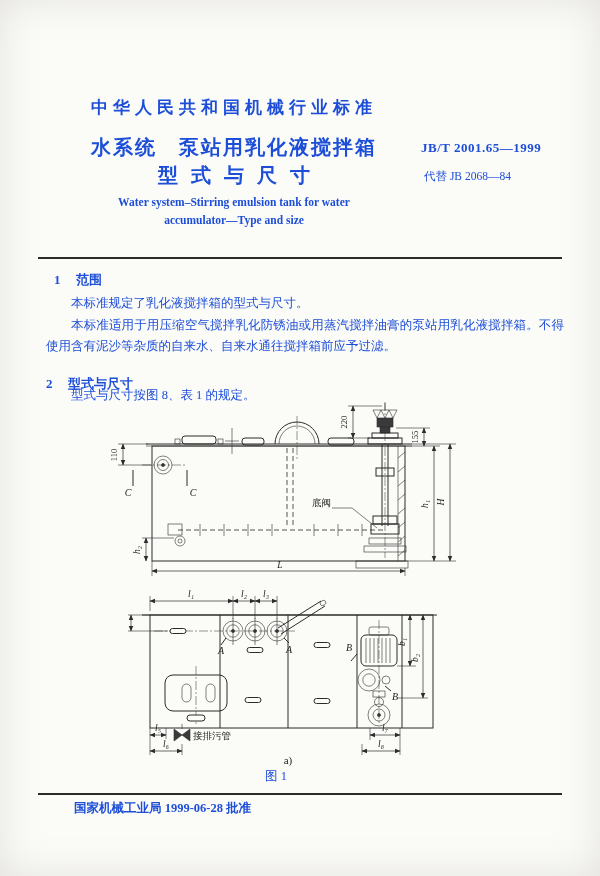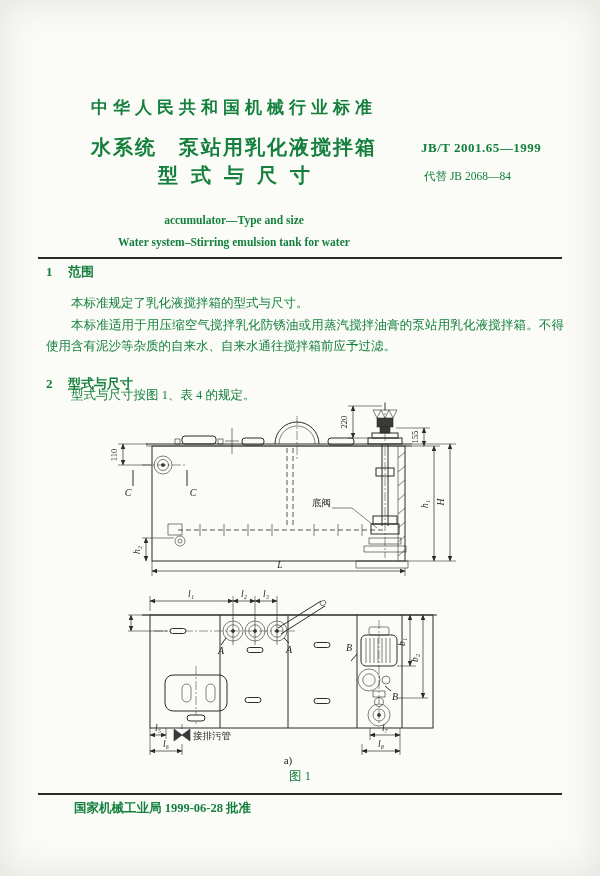--- a/index.html
+++ b/index.html
@@ -1,39 +1,39 @@
 <!DOCTYPE html>
 <html><head>
 <meta charset="utf-8">
 <style>
   html,body{margin:0;padding:0;background:#e9e8e4;}
   .page{
     position:relative;width:600px;height:876px;margin:0 auto;
     background:#fbfbf8;overflow:hidden;
-    font-family:"Liberation Serif",serif;color:#15803d;
+    font-family:"Liberation Serif",serif;color:#1d4ed8;
     box-shadow:inset 0 0 40px rgba(120,115,105,.18);
   }
   .abs{position:absolute;}
   .ctr{left:38px;width:392px;text-align:center;}
   .std-class{top:96px;font-size:17px;font-weight:bold;letter-spacing:5px;}
   .title1{top:134px;font-size:20px;font-weight:bold;letter-spacing:2px;font-family:Liberation Mono, monospace;}
   .title2{top:162px;font-size:20px;font-weight:bold;letter-spacing:13px;text-indent:13px;}
   .stdnum{top:140px;left:421px;font-size:13px;font-weight:bold;letter-spacing:.5px;}
   .replaces{top:169px;left:424px;font-size:11.5px;text-align:center;}
-  .en1{top:196px;font-size:11.5px;font-weight:bold;margin-top:40px;}
+  .en1{top:196px;font-size:11.5px;font-weight:bold;}
   .en2{top:214px;font-size:11.5px;font-weight:bold;}
   .rule{left:38px;width:524px;height:2px;background:#2a2a2a;}
   .rule-top{top:257px;}
   .rule-bot{top:793px;}
   .sec{left:46px;font-size:13px;font-weight:bold;}
   .sec .num{display:inline-block;width:22px;}
-  .s1{top:263px;} .s2{top:375px;}
+  .s1{top:271px;margin-left:8px;} .s2{top:375px;}
   .para{left:46px;width:518px;font-size:12.5px;line-height:21px;text-indent:2em;text-align:justify;}
   .p1{top:293px;} .p2{top:315px;} .p3{top:385px;}
-  .figcap{top:768px;left:100px;width:400px;text-align:center;font-size:12.5px;}
+  .figcap{top:768px;left:76px;width:400px;text-align:center;font-size:12.5px;}
   .approval{top:800px;left:44px;font-size:12.5px;font-weight:bold;padding-left:30px;}
   .impl{top:800px;left:360px;width:202px;text-align:right;font-size:12.5px;font-weight:bold;}
   .pgnum{top:819px;left:360px;width:190px;text-align:right;font-size:11.5px;}
   svg text{fill:#1d1d1d;}
   .ln{stroke:#2b2b2b;stroke-width:1;fill:none;}
   .tn{stroke:#2b2b2b;stroke-width:.6;fill:none;}
   .ext{stroke:#2b2b2b;stroke-width:.6;fill:none;}
   .dim{stroke:#2b2b2b;stroke-width:.7;fill:none;
        marker-start:url(#ah);marker-end:url(#ah);}
   .cl{stroke:#2b2b2b;stroke-width:.5;stroke-dasharray:9 2 2 2;fill:none;}
@@ -58,21 +58,21 @@
   <div class="abs ctr en1">Water system–Stirring emulsion tank for water</div>
   <div class="abs ctr en2">accumulator—Type and size</div>
 
   <div class="abs rule rule-top"></div>
 
   <div class="abs sec s1"><span class="num">1</span><span>范围</span></div>
   <div class="abs para p2">本标准适用于用压缩空气搅拌乳化防锈油或用蒸汽搅拌油膏的泵站用乳化液搅拌箱。不得使用含有泥沙等杂质的自来水、自来水通往搅拌箱前应予过滤。</div>
   <div class="abs para p1">本标准规定了乳化液搅拌箱的型式与尺寸。</div>
 
   <div class="abs sec s2"><span class="num">2</span><span>型式与尺寸</span></div>
-  <div class="abs para p3">型式与尺寸按图 1、表 4 的规定。</div>
+  <div class="abs para p3">型式与尺寸按图 8、表 1 的规定。</div>
 
   <svg class="abs" style="top:398px;left:90px;" width="400" height="368" viewBox="0 0 400 368">
     <defs>
       <marker id="ah" viewBox="0 0 10 10" refX="9" refY="5" markerWidth="8" markerHeight="8" orient="auto-start-reverse">
         <path d="M0,1 L10,5 L0,9 z" fill="#2b2b2b"></path>
       </marker>
     </defs>
 
     <g>
 

